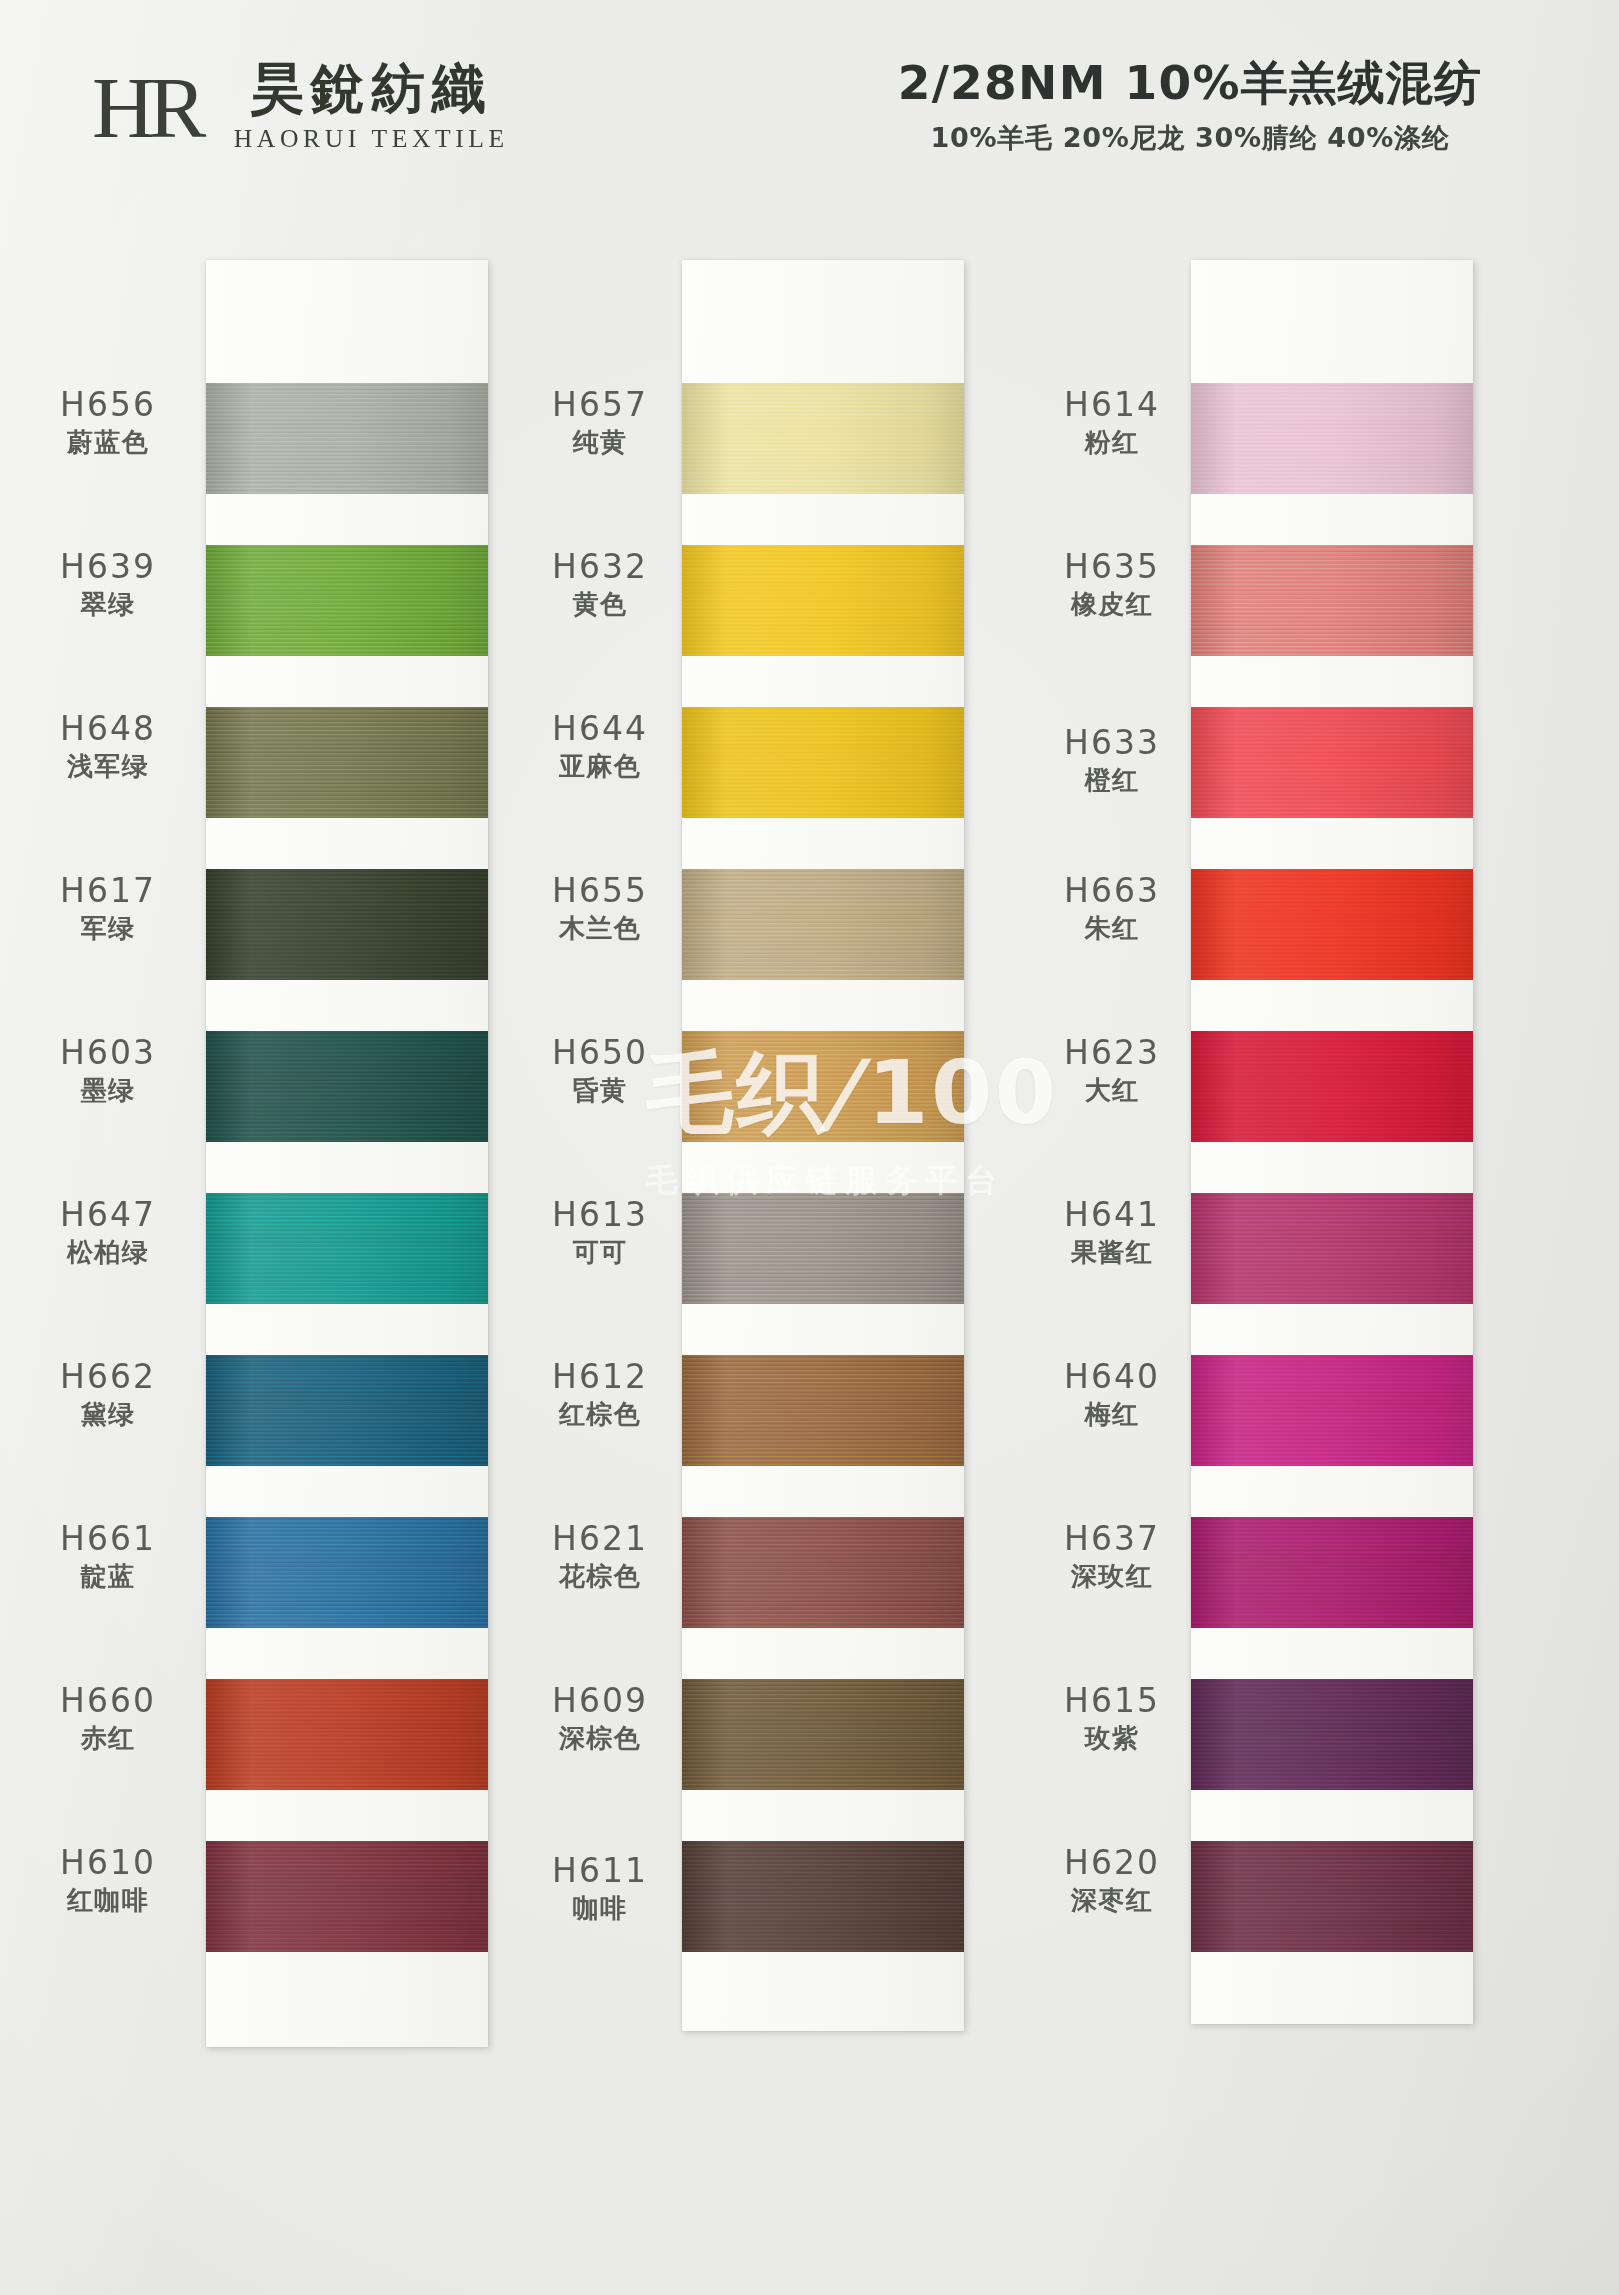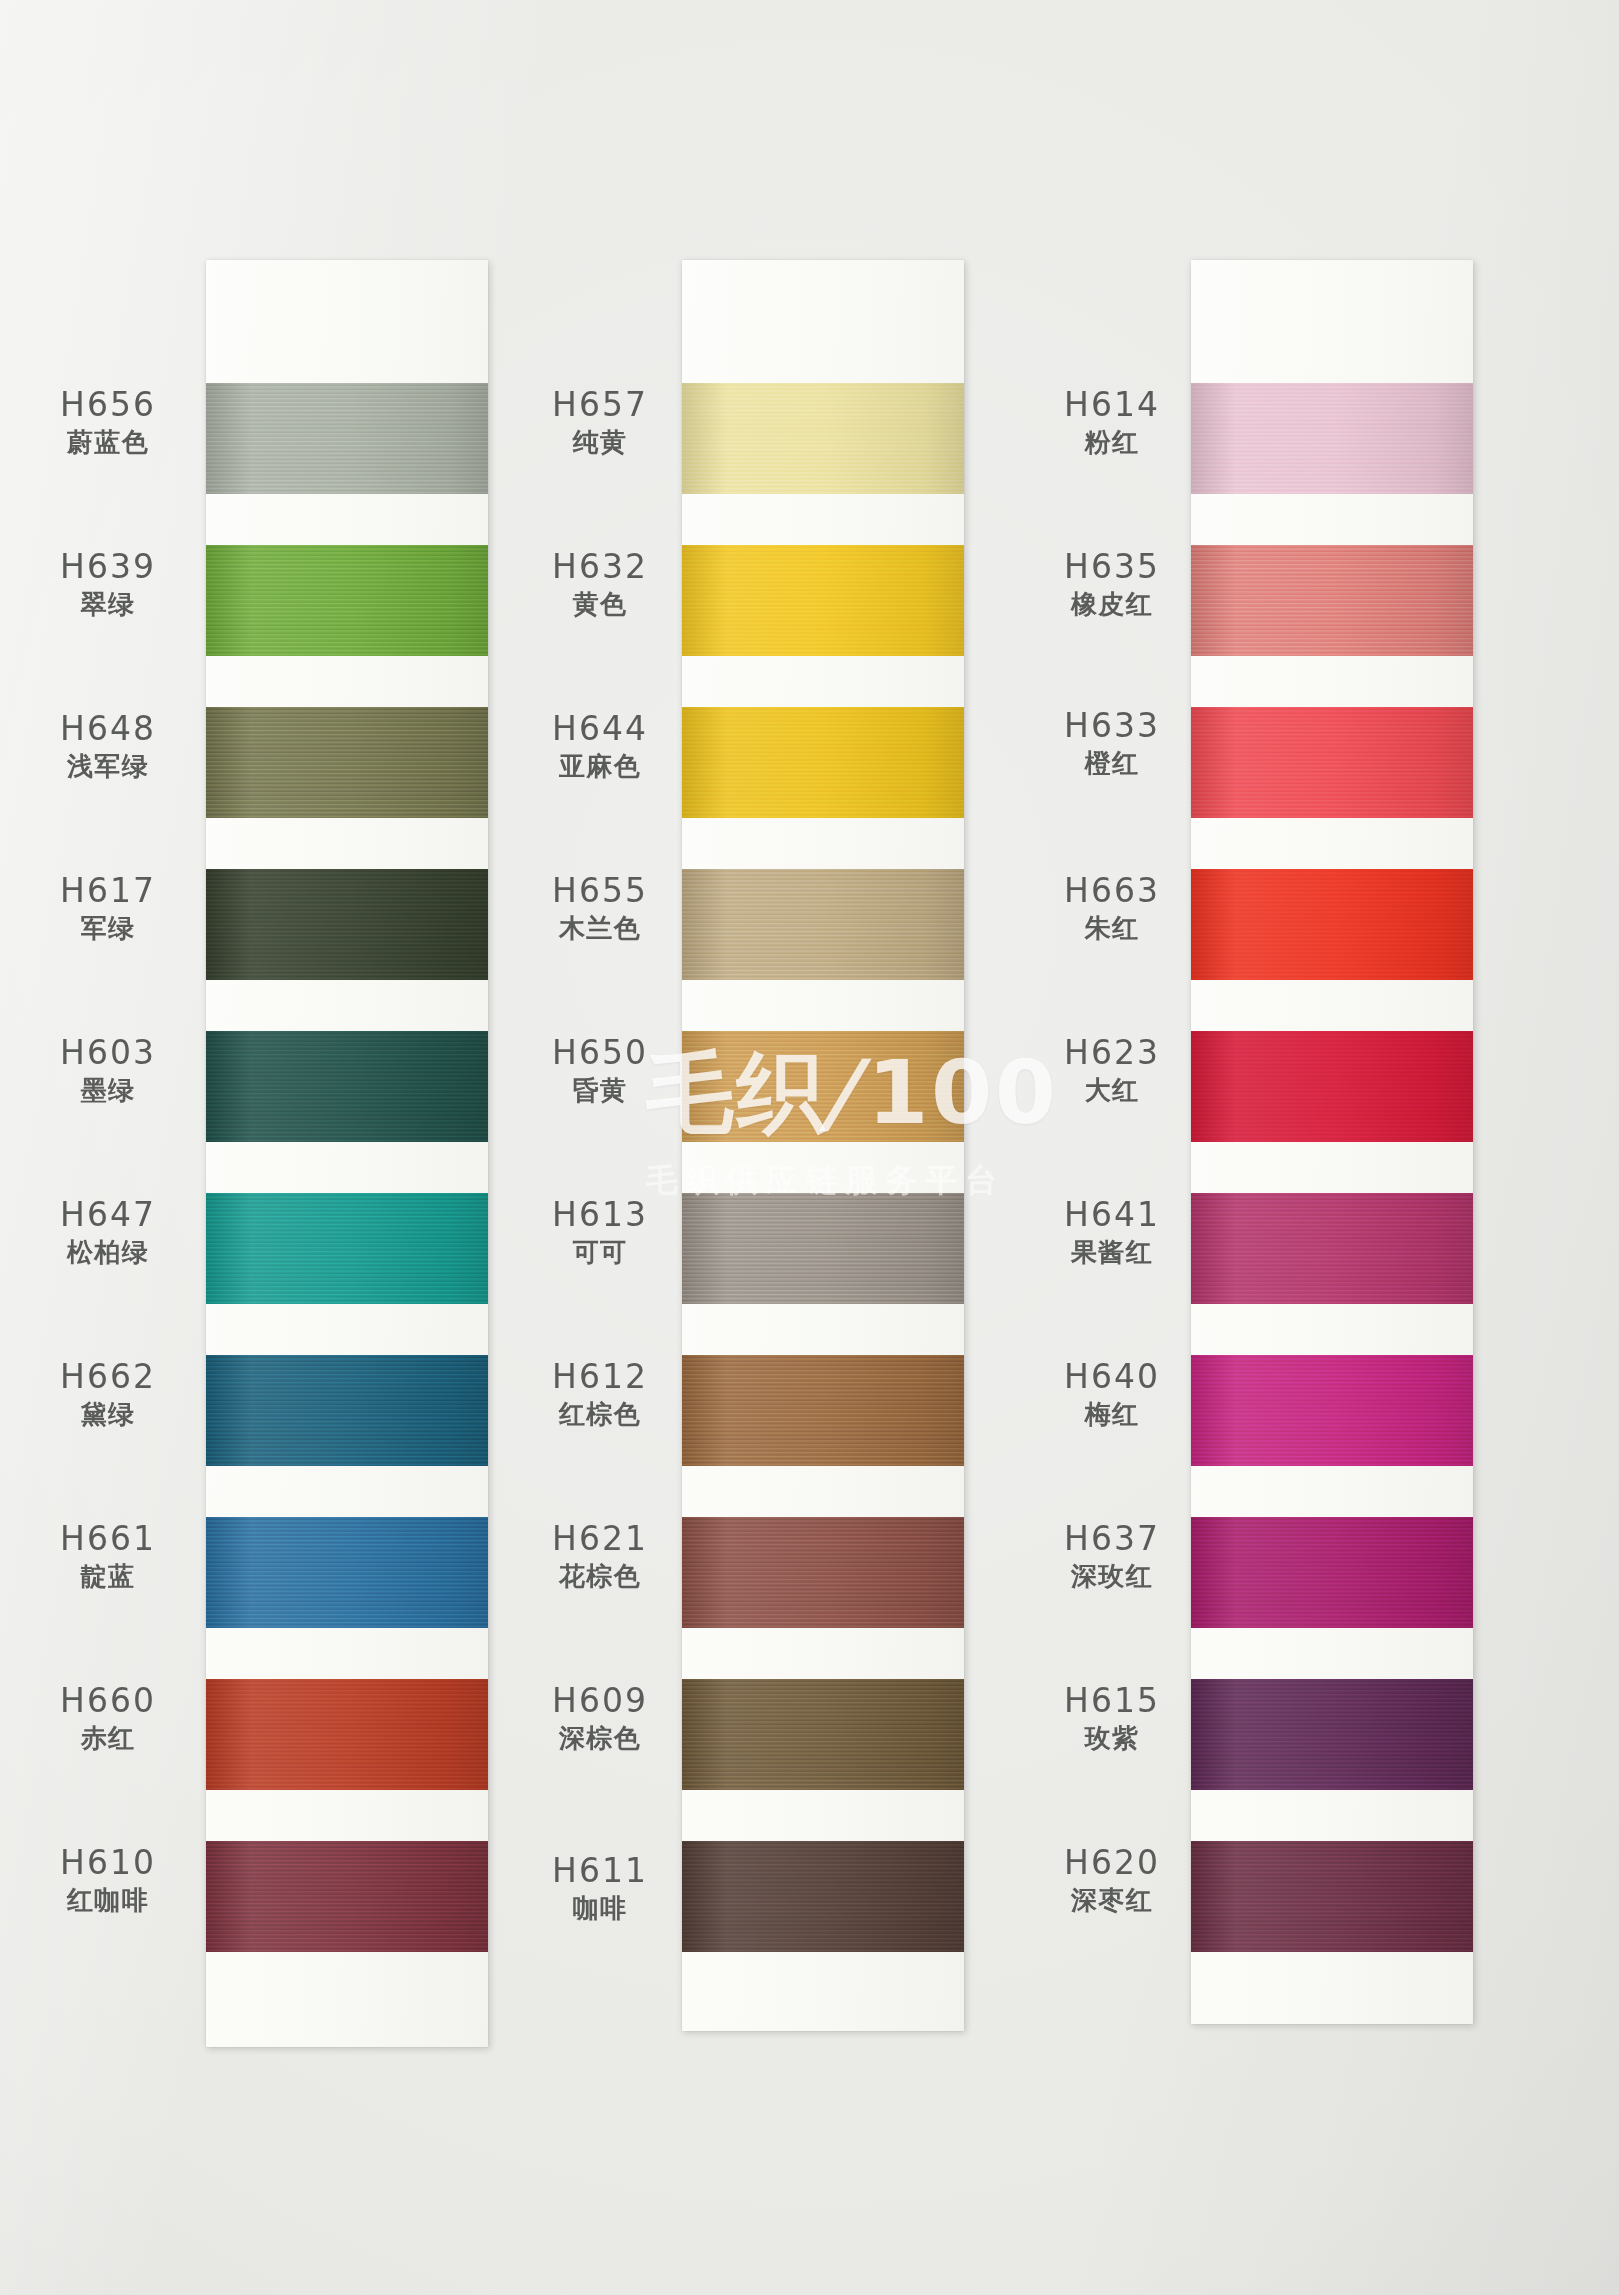--- a/index.html
+++ b/index.html
@@ -102,20 +102,36 @@
     font-family:"DejaVu Sans","Liberation Sans",sans-serif;
     font-size:32px;font-weight:600;color:rgba(255,255,255,.55);
     letter-spacing:7.9px;margin-top:22px;white-space:nowrap;
   }
 </style>
 </head>
 <body>
 
 <div id="page">
 
+  <div id="header">
+
+    <div id="logo">
+      <div id="hr-mark">HR</div>
+      <div id="brand-block">
+        <div id="brand-cn">昊銳紡織</div>
+        <div id="brand-en">HAORUI TEXTILE</div>
+      </div>
+    </div>
+
+    <div id="title-block">
+      <div id="spec-title">2/28NM 10%羊羔绒混纺</div>
+      <div id="spec-sub">10%羊毛 20%尼龙 30%腈纶 40%涤纶</div>
+    </div>
+
+  </div>
 
   <div id="columns-root">
       <div class="column" style="left: 26px;">
         <div class="label-cell" style="top: 98px;">
           <div class="lbl-code">H656</div>
           <div class="lbl-name">蔚蓝色</div>
         </div>
         <div class="label-cell" style="top: 260px;">
           <div class="lbl-code">H639</div>
           <div class="lbl-name">翠绿</div>
@@ -221,21 +237,21 @@
       </div>
       <div class="column" style="left: 1030px;">
         <div class="label-cell" style="top: 98px;">
           <div class="lbl-code">H614</div>
           <div class="lbl-name">粉红</div>
         </div>
         <div class="label-cell" style="top: 260px;">
           <div class="lbl-code">H635</div>
           <div class="lbl-name">橡皮红</div>
         </div>
-        <div class="label-cell" style="top: 419px;">
+        <div class="label-cell" style="top: 436px;">
           <div class="lbl-code">H633</div>
           <div class="lbl-name">橙红</div>
         </div>
         <div class="label-cell" style="top: 584px;">
           <div class="lbl-code">H663</div>
           <div class="lbl-name">朱红</div>
         </div>
         <div class="label-cell" style="top: 746px;">
           <div class="lbl-code">H623</div>
           <div class="lbl-name">大红</div>

